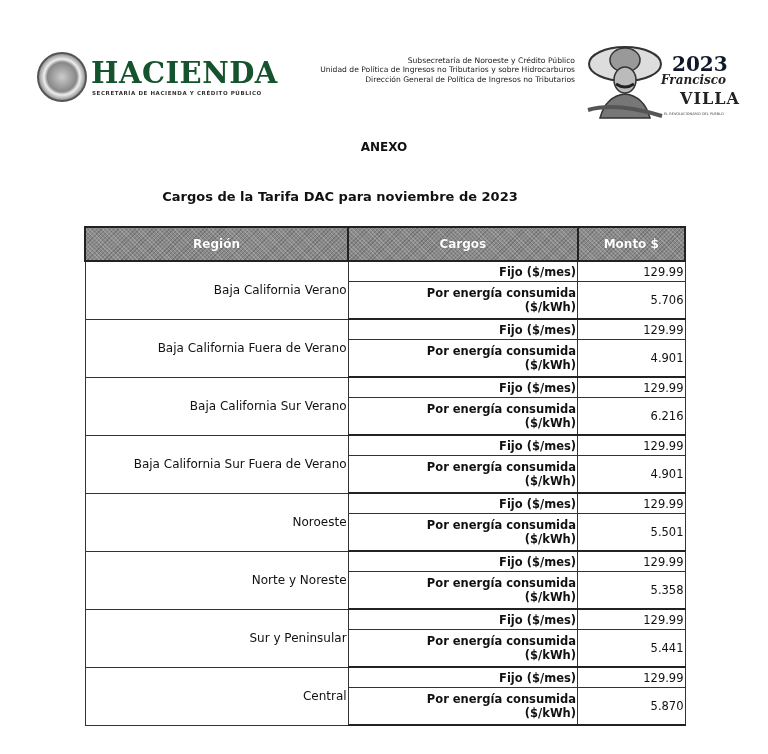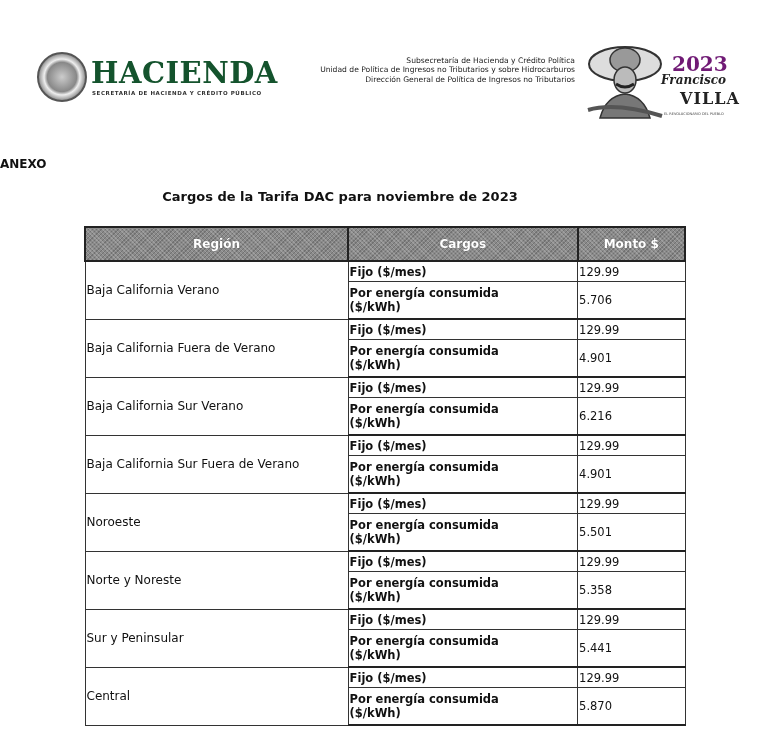--- a/index.html
+++ b/index.html
@@ -2,48 +2,48 @@
 <html><head>
   <meta charset="utf-8">
   <style>
     html, body { margin: 0; padding: 0; background: #ffffff; }
     body { width: 768px; height: 754px; position: relative; overflow: hidden; font-family: "DejaVu Sans", sans-serif; color: #111; }
     .seal { position: absolute; left: 37px; top: 52px; width: 50px; height: 50px; border-radius: 50%; border: 2px solid #555; box-sizing: border-box; background: radial-gradient(circle, #ccc 0%, #888 45%, #eee 55%, #999 70%, #fff 100%); }
     .hac-title { position: absolute; left: 91px; top: 56px; font-family: "DejaVu Serif", serif; font-weight: bold; font-size: 29px; letter-spacing: 0.5px; color: #14532d; }
     .hac-sub { position: absolute; left: 92px; top: 90px; font-size: 5.5px; font-weight: bold; letter-spacing: 0.6px; color: #333; }
     .agency { position: absolute; right: 193px; top: 56px; text-align: right; font-size: 7.6px; line-height: 9.3px; color: #222; }
     .vl-portrait { position: absolute; left: 586px; top: 38px; width: 78px; height: 82px; }
-    .vl-year { position: absolute; left: 672px; top: 52px; font-family: "DejaVu Serif", serif; font-size: 20px; font-weight: bold; color: #701a75; }
+    .vl-year { position: absolute; left: 672px; top: 52px; font-family: "DejaVu Serif", serif; font-size: 20px; font-weight: bold; color: #0f172a; }
     .vl-name { position: absolute; left: 661px; top: 73px; font-family: "DejaVu Serif", serif; font-style: italic; font-weight: bold; font-size: 12px; color: #222; }
     .vl-villa { position: absolute; left: 680px; top: 89px; font-family: "DejaVu Serif", serif; font-weight: bold; font-size: 16px; color: #222; letter-spacing: 1px; }
     .vl-tag { position: absolute; left: 664px; top: 112px; font-size: 3.5px; color: #444; }
-    .anexo { position: absolute; left: 0; width: 768px; top: 157px; text-align: left; font-weight: bold; font-size: 12px; }
+    .anexo { position: absolute; left: 0; width: 768px; top: 140px; text-align: center; font-weight: bold; font-size: 12px; }
     .doc-title { position: absolute; left: 0; width: 680px; top: 189px; text-align: center; font-weight: bold; font-size: 13px; }
     table.dac { position: absolute; left: 84px; top: 226px; width: 602px; border-collapse: collapse; font-size: 11.5px; }
     table.dac th { height: 30px; color: #fff; font-weight: bold; font-size: 12px; border: 2px solid #222;
       background-color: #8a8a8a;
       background-image: repeating-linear-gradient(45deg, rgba(255,255,255,0.18) 0 1px, transparent 1px 3px), repeating-linear-gradient(-45deg, rgba(0,0,0,0.18) 0 1px, transparent 1px 3px);
       text-shadow: 0 0 1px #555; }
-    table.dac td { border: 1px solid #333; text-align: left; vertical-align: middle; }
+    table.dac td { border: 1px solid #333; text-align: right; vertical-align: middle; }
     td.region { width: 262px; font-weight: normal; font-size: 12px; border-left: 2px solid #222; }
     td.cargo { width: 228px; font-weight: bold; }
     td.monto { width: 105px; font-size: 11.5px; border-right: 2px solid #222; }
     tr.fijo td { height: 17px; }
     tr.energia td.cargo, tr.energia td.monto { height: 34px; line-height: 14px; margin-top: 42px; }
     tr.energia td { border-bottom: 2px solid #222; }
   </style>
 </head>
 <body>
 
 <div class="seal"></div>
 <div class="hac-title">HACIENDA</div>
 <div class="hac-sub">SECRETARÍA DE HACIENDA Y CRÉDITO PÚBLICO</div>
 
 <div class="agency">
-  <div>Subsecretaría de Hacienda y Crédito Política</div>
+  <div>Subsecretaría de Noroeste y Crédito Público</div>
   <div>Unidad de Política de Ingresos no Tributarios y sobre Hidrocarburos</div>
   <div>Dirección General de Política de Ingresos no Tributarios</div>
 </div>
 
 <svg class="vl-portrait" viewBox="0 0 78 82">
   <ellipse cx="39" cy="26" rx="36" ry="17" fill="#ddd" stroke="#333" stroke-width="2"></ellipse>
   <ellipse cx="39" cy="22" rx="15" ry="12" fill="#999" stroke="#333" stroke-width="1.5"></ellipse>
   <ellipse cx="39" cy="42" rx="11" ry="13" fill="#bbb" stroke="#333" stroke-width="1.5"></ellipse>
   <path d="M30 46 Q39 52 48 46" stroke="#222" stroke-width="3" fill="none"></path>
   <path d="M14 80 Q20 58 39 56 Q58 58 64 80 Z" fill="#777" stroke="#333" stroke-width="1.5"></path>

